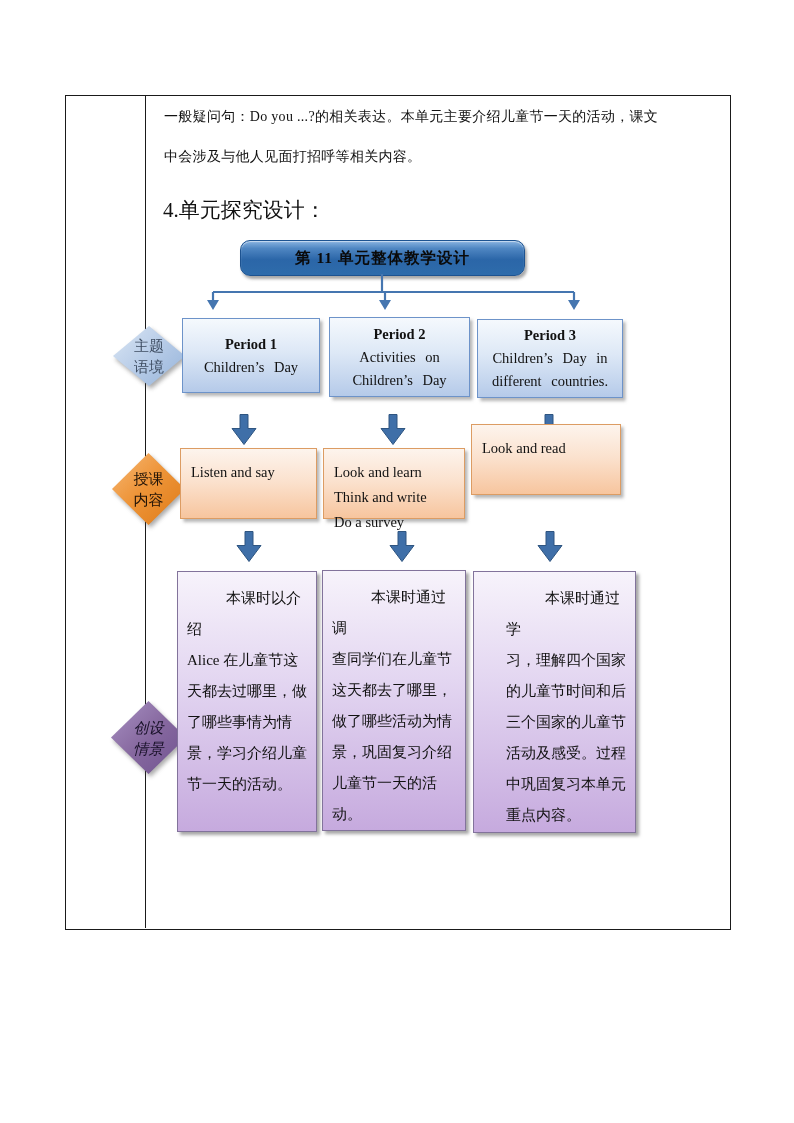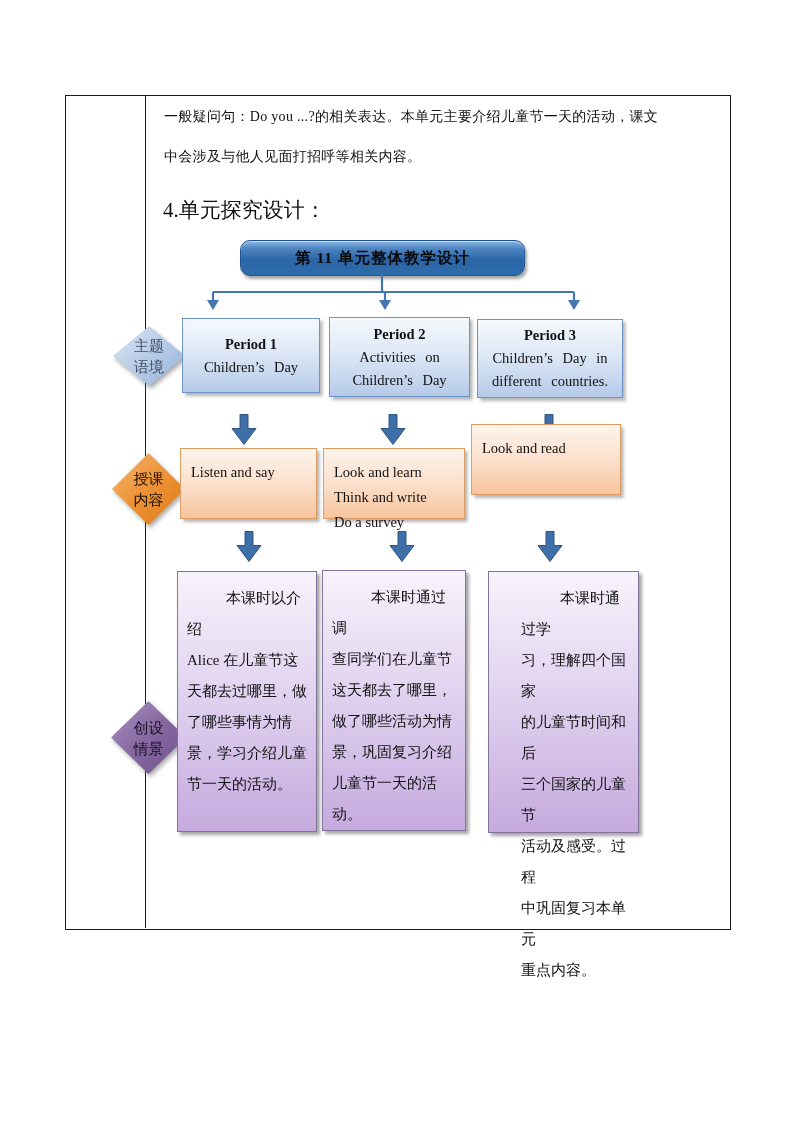--- a/index.html
+++ b/index.html
@@ -85,21 +85,21 @@
 </div>
 
 <div class="abs d-wrap" style="left:113px;top:326px;width:72px;height:60px;">
   <div class="diamond d-blue" style="width:72px;height:60px;">主题
 语境</div>
 </div>
 <div class="abs d-wrap" style="left:112px;top:453px;width:73px;height:72px;">
   <div class="diamond d-orange" style="width:73px;height:72px;">授课
 内容</div>
 </div>
-<div class="abs d-wrap" style="left:111px;top:701px;width:75px;height:73px;">
+<div class="abs d-wrap" style="left:111px;top:701px;width:75px;height:73px;font-style:italic;">
   <div class="diamond d-purple" style="width:75px;height:73px;">创设
 情景</div>
 </div>
 
 <div class="abs box pbox" style="left:182px;top:318px;width:138px;height:75px;">
   <div class="ptitle">Period 1</div>
   <div class="plines">Children’s Day</div>
 </div>
 <div class="abs box pbox" style="left:329px;top:317px;width:141px;height:80px;">
   <div class="ptitle">Period 2</div>
@@ -155,19 +155,19 @@
 天都去过哪里，做
 了哪些事情为情
 景，学习介绍儿童
 节一天的活动。</div>
 <div class="abs box sbox" style="left:322px;top:570px;width:144px;height:261px;">本课时通过调
 查同学们在儿童节
 这天都去了哪里，
 做了哪些活动为情
 景，巩固复习介绍
 儿童节一天的活动。</div>
-<div class="abs box sbox" style="left:488px;top:571px;width:151px;height:262px;padding-left:32px;">本课时通过学
+<div class="abs box sbox" style="left:473px;top:571px;width:163px;height:262px;padding-left:32px;">本课时通过学
 习，理解四个国家
 的儿童节时间和后
 三个国家的儿童节
 活动及感受。过程
 中巩固复习本单元
 重点内容。</div>
 
 </body></html>

